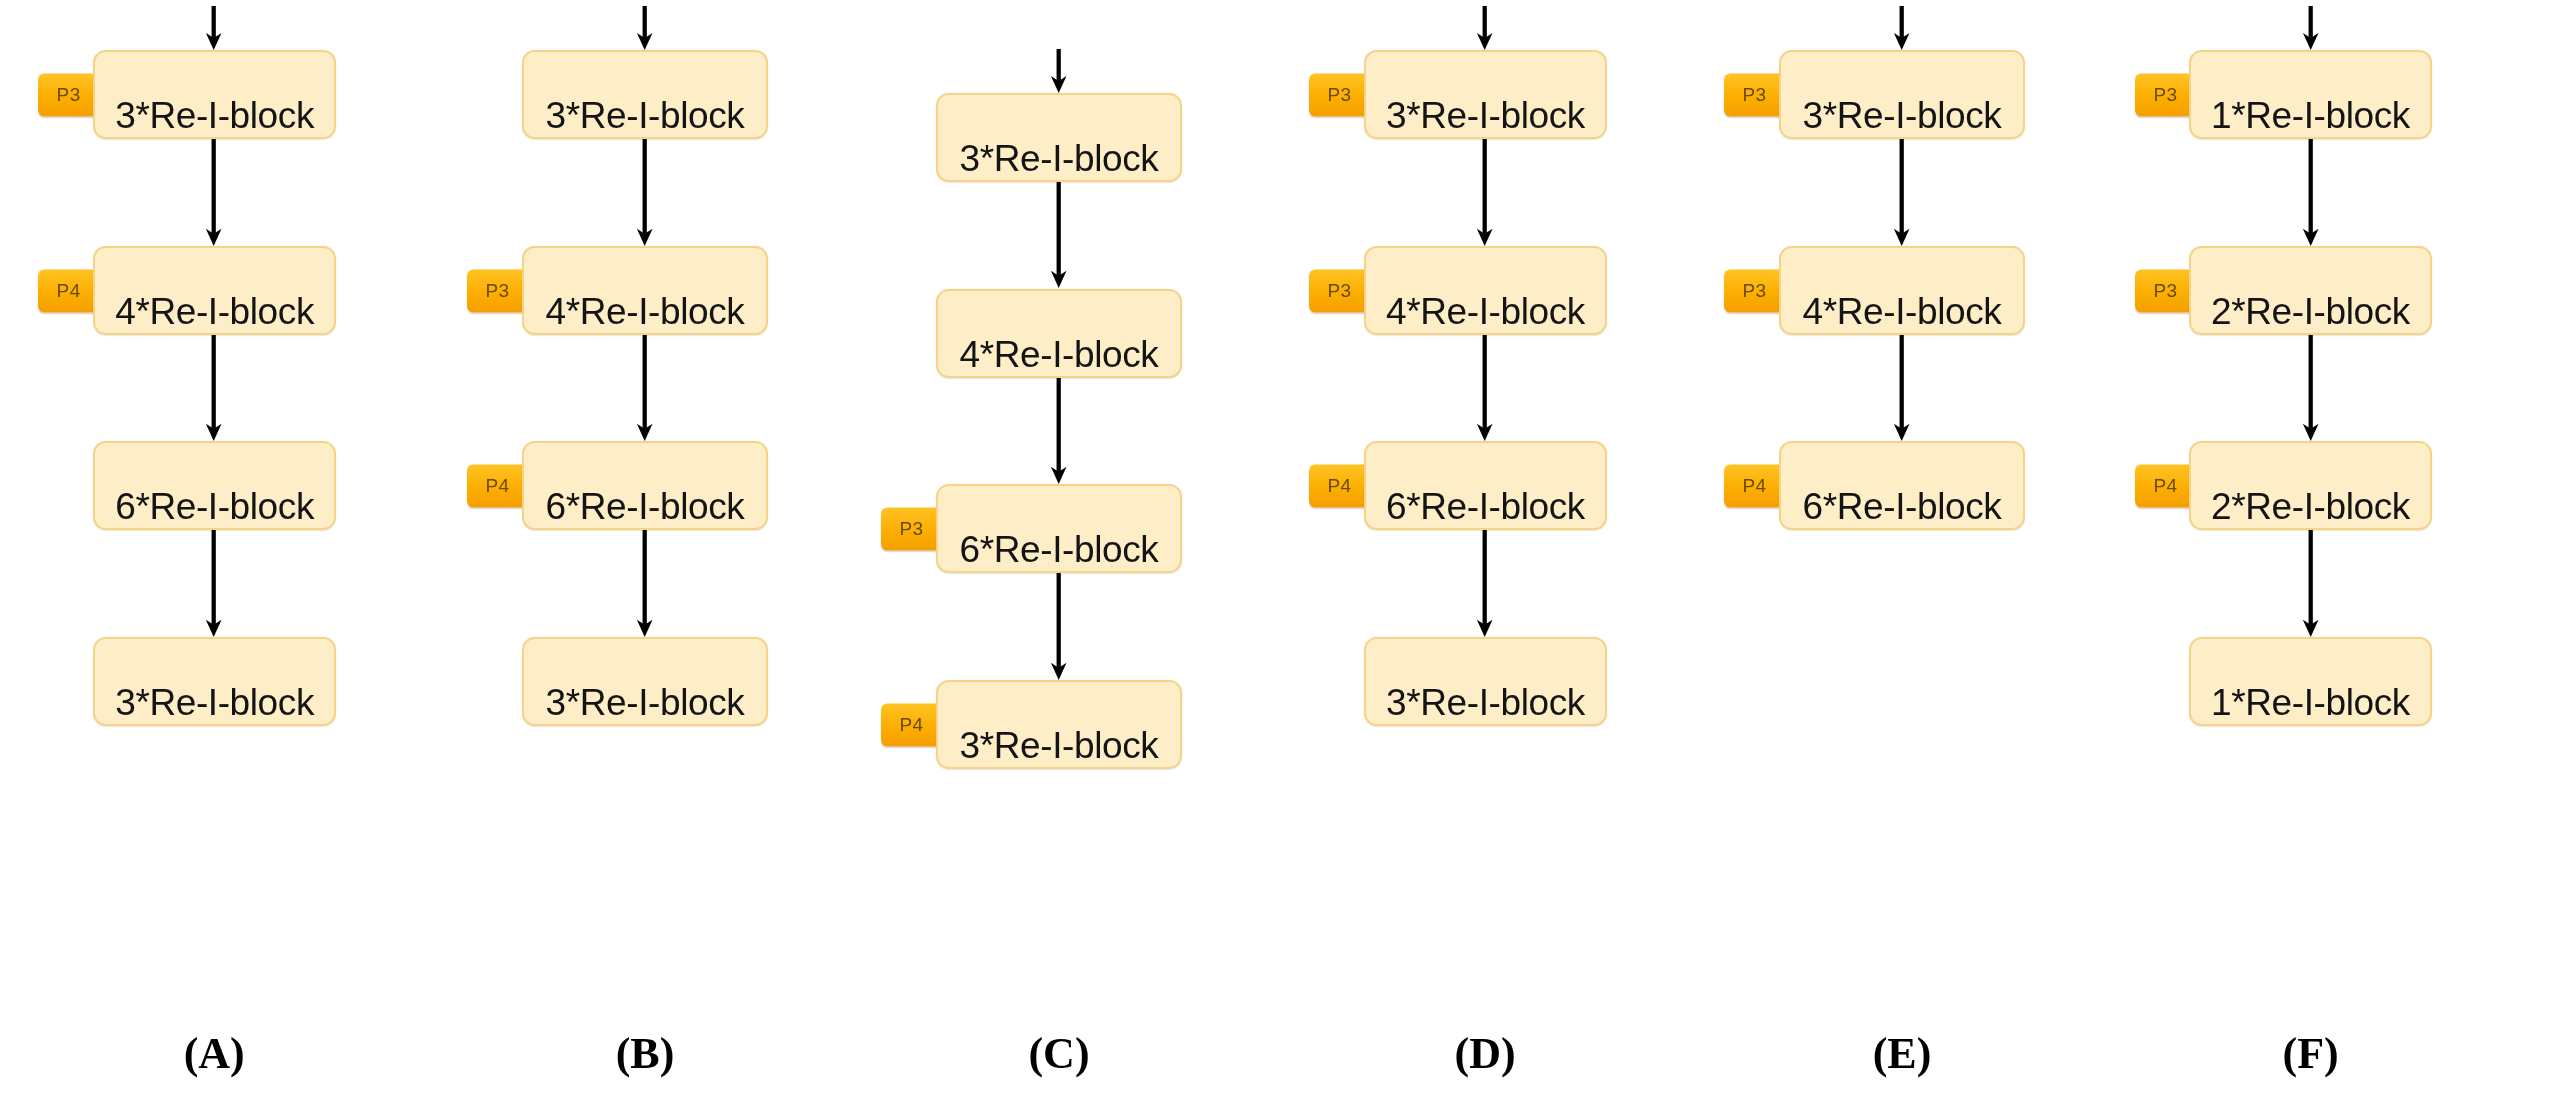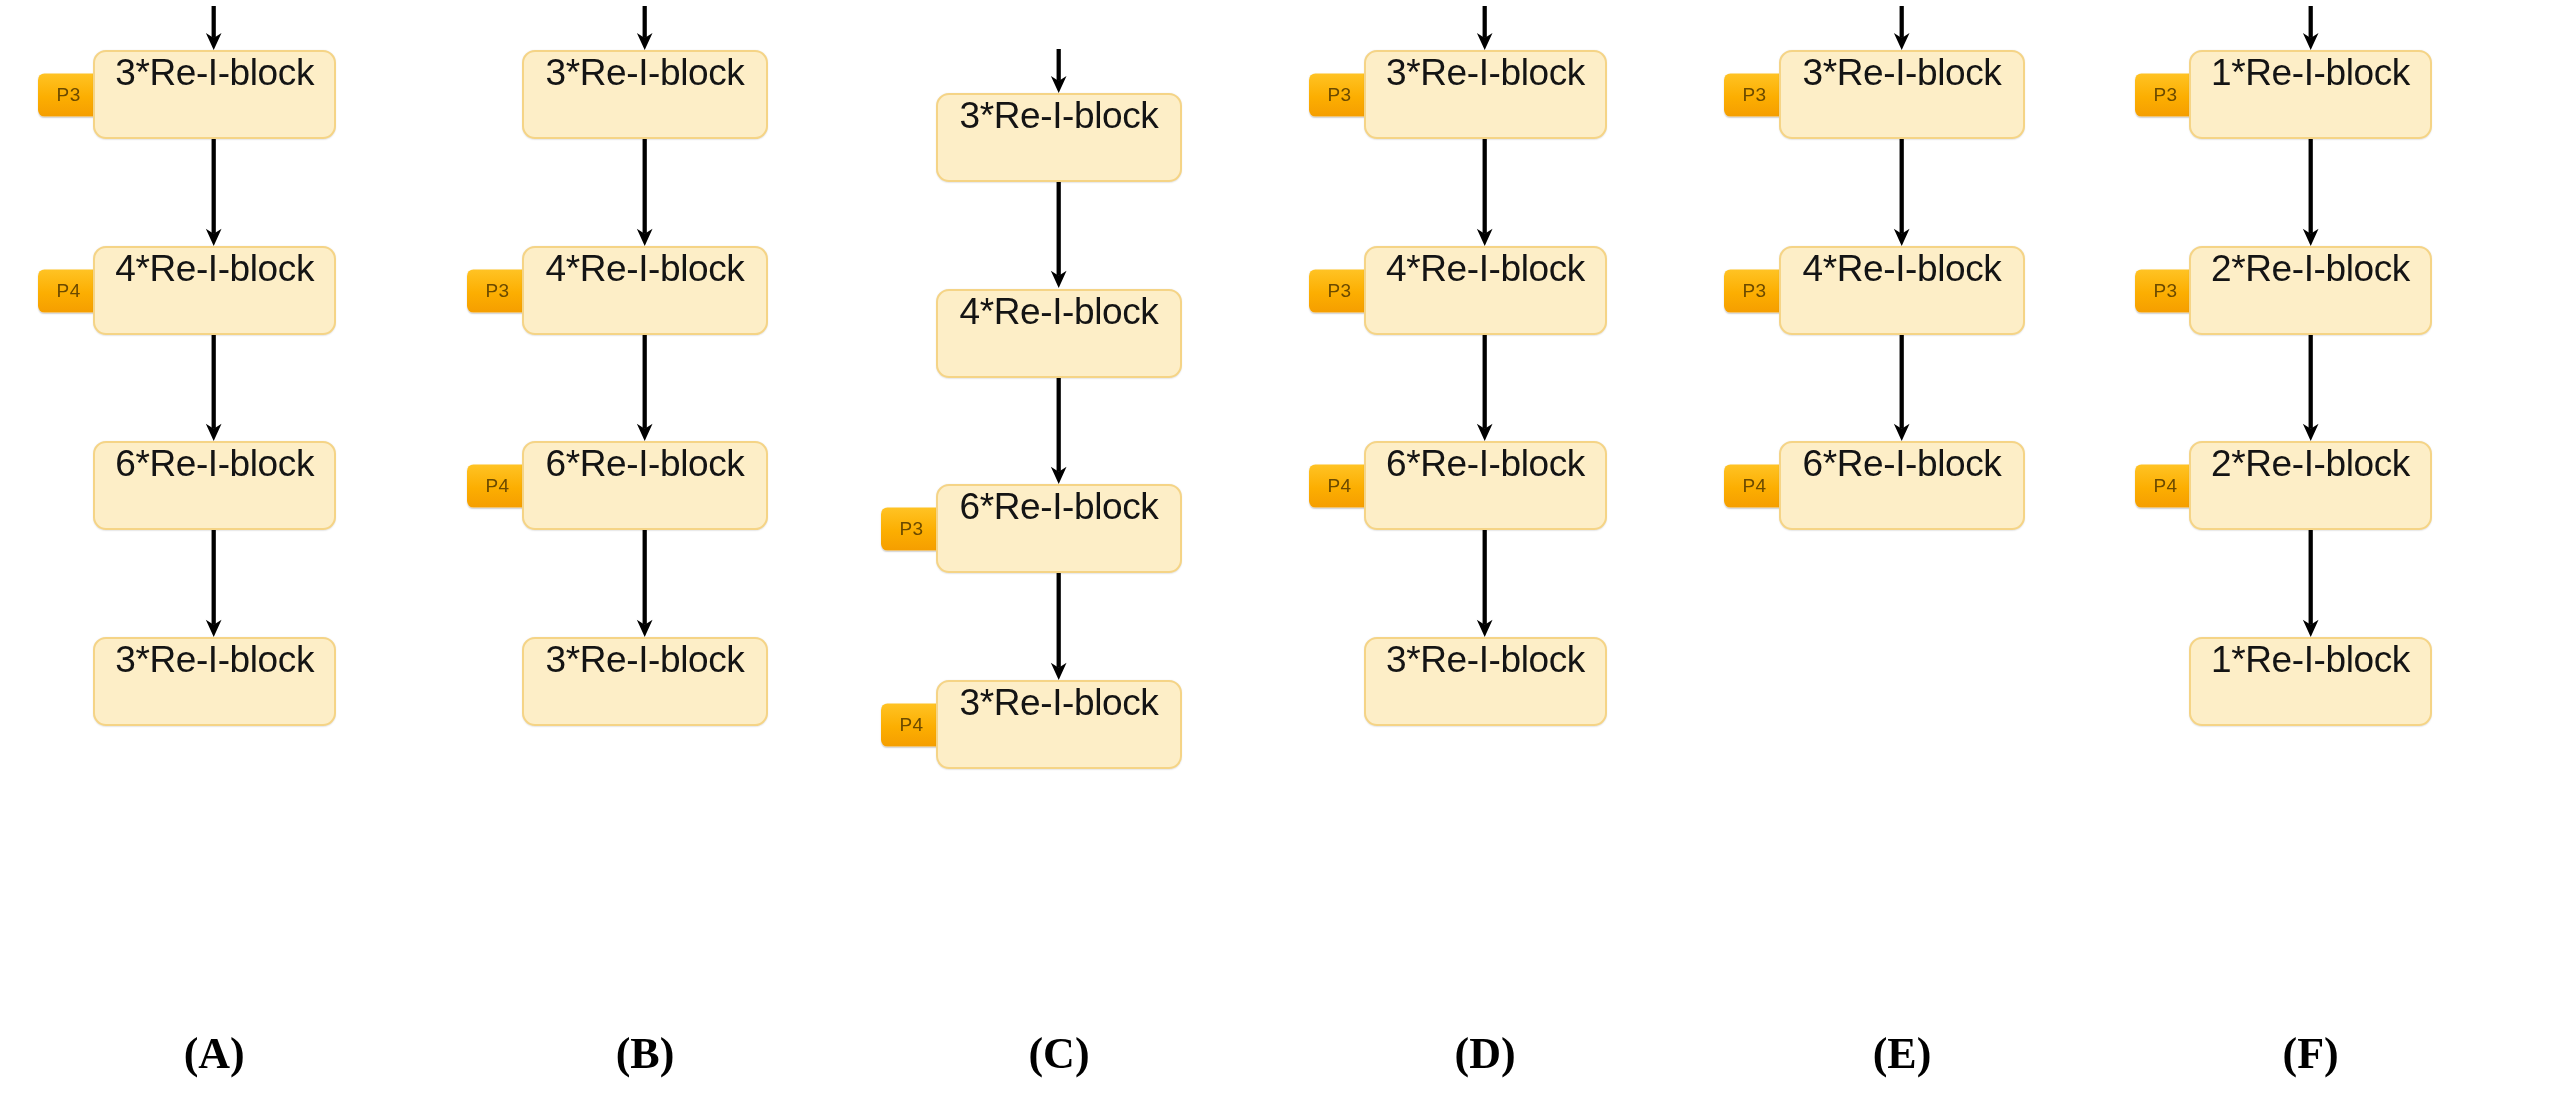--- a/index.html
+++ b/index.html
@@ -54,21 +54,21 @@
     z-index: 1;
   }
 
   .box {
     position: absolute;
     height: 89px;
     background: #fdeec7;
     border: 2.1px solid #f5d486;
     border-radius: 13px;
     display: flex;
-    align-items: flex-start;
+    align-items: flex-end;
     justify-content: center;
     box-sizing: border-box;
     z-index: 2;
     box-shadow: 0 0.7px 1.4px rgba(0,0,0,0.10);
   }
 
   .box-label {
     font-size: 37px;
     color: #141414;
     white-space: nowrap;

